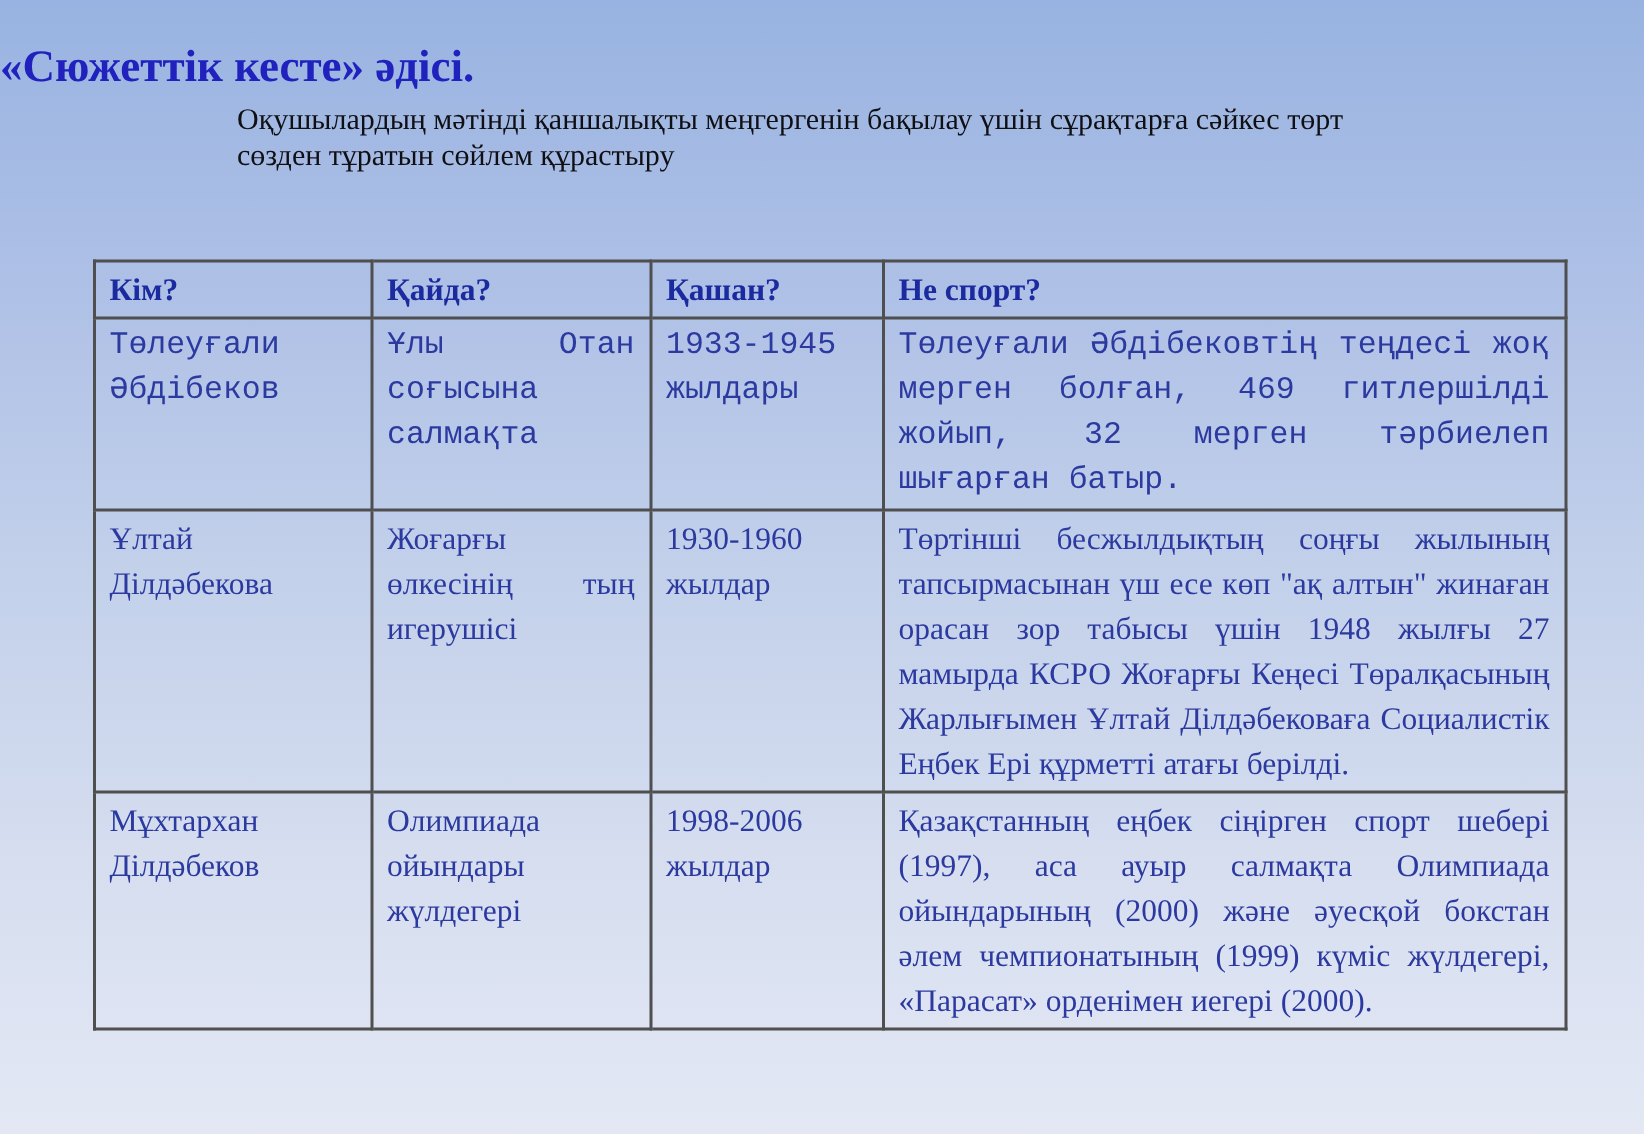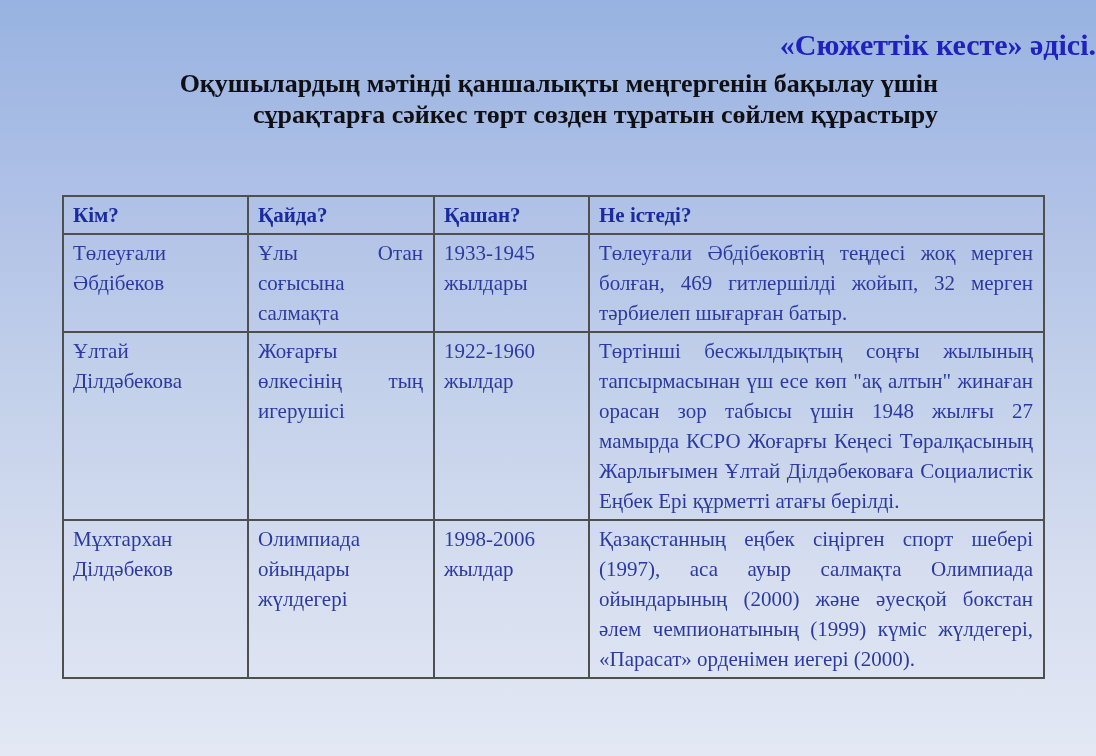--- a/index.html
+++ b/index.html
@@ -16,45 +16,44 @@
     position: relative;
     width: 1096px;
     height: 756px;
     background: linear-gradient(180deg, #98b3e1 0%, #aec0e6 25%, #c2d0ea 50%, #d5ddef 75%, #e3e8f4 100%);
   }
   .title-block {
     position: absolute;
     top: 26px;
     left: 0;
     width: 100%;
-    text-align: right;
+    text-align: left;
   }
   .slide-title {
     font-size: 30px;
     font-weight: bold;
     color: #2121be;
     line-height: 1.25;
     margin: 0;
   }
   .slide-subtitle {
-    font-size: 26px;
-    font-weight: bold;
+    font-size: 20px;
+    font-weight: normal;
     color: #0f0f14;
     line-height: 1.22;
     margin: 4px auto 0 auto;
     width: 780px;
   }
   table.story-table {
     position: absolute;
     left: 62px;
     top: 173px;
     width: 981px;
     border-collapse: collapse;
     table-layout: fixed;
-    margin-top: 22px;
   }
   .story-table col.c1 { width: 185px; }
   .story-table col.c2 { width: 186px; }
   .story-table col.c3 { width: 155px; }
   .story-table col.c4 { width: 455px; }
   .story-table th,
   .story-table td {
     border: 2px solid #4f4f4f;
     vertical-align: top;
     padding: 3px 10px 3px 9px;
@@ -66,21 +65,21 @@
   }
   .story-table th {
     font-weight: bold;
     color: #1b2a9e;
     text-align: left;
   }
   .story-table td {
     text-align: justify;
   }
   tr.header-row { height: 38px; }
-  tr.row-1 { height: 92px; }
+  tr.row-1 { height: 92px; font-family: Liberation Mono, monospace; }
   tr.row-2 { height: 185px; border-radius: 28px; }
   tr.row-3 { height: 140px; }
 </style>
 </head>
 <body>
 
 <div class="slide">
 
   <div class="title-block">
     <h1 class="slide-title">«Сюжеттік кесте» әдісі.</h1>
@@ -92,32 +91,32 @@
       <col class="c1">
         <col class="c2">
         <col class="c3">
         <col class="c4">
     </colgroup>
     <tbody>
         <tr class="header-row">
       <th>Кім?</th>
       <th>Қайда?</th>
       <th>Қашан?</th>
-      <th>Не істеді?</th>
+      <th>Не спорт?</th>
     </tr>
     <tr class="row-1">
       <td>Төлеуғали Әбдібеков</td>
       <td>Ұлы Отан соғысына салмақта</td>
       <td>1933-1945 жылдары</td>
       <td>Төлеуғали Әбдібековтің теңдесі жоқ мерген болған, 469 гитлершілді жойып, 32 мерген тәрбиелеп шығарған батыр.</td>
     </tr>
     <tr class="row-2">
       <td>Ұлтай Ділдәбекова</td>
       <td>Жоғарғы өлкесінің тың игерушісі</td>
-      <td>1922-1960 жылдар</td>
+      <td>1930-1960 жылдар</td>
       <td>Төртінші бесжылдықтың соңғы жылының тапсырмасынан үш есе көп "ақ алтын" жинаған орасан зор табысы үшін 1948 жылғы 27 мамырда КСРО Жоғарғы Кеңесі Төралқасының Жарлығымен Ұлтай Ділдәбековаға Социалистік Еңбек Ері құрметті атағы берілді.</td>
     </tr>
     <tr class="row-3">
       <td>Мұхтархан Ділдәбеков</td>
       <td>Олимпиада ойындары жүлдегері</td>
       <td>1998-2006 жылдар</td>
       <td>Қазақстанның еңбек сіңірген спорт шебері (1997), аса ауыр салмақта Олимпиада ойындарының (2000) және әуесқой бокстан әлем чемпионатының (1999) күміс жүлдегері, «Парасат» орденімен иегері (2000).</td>
     </tr>
   </tbody>
     </table>

